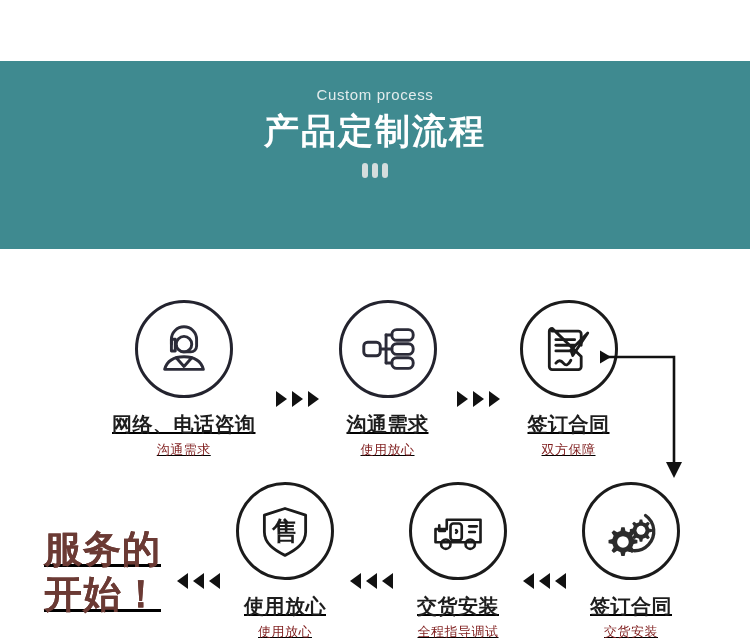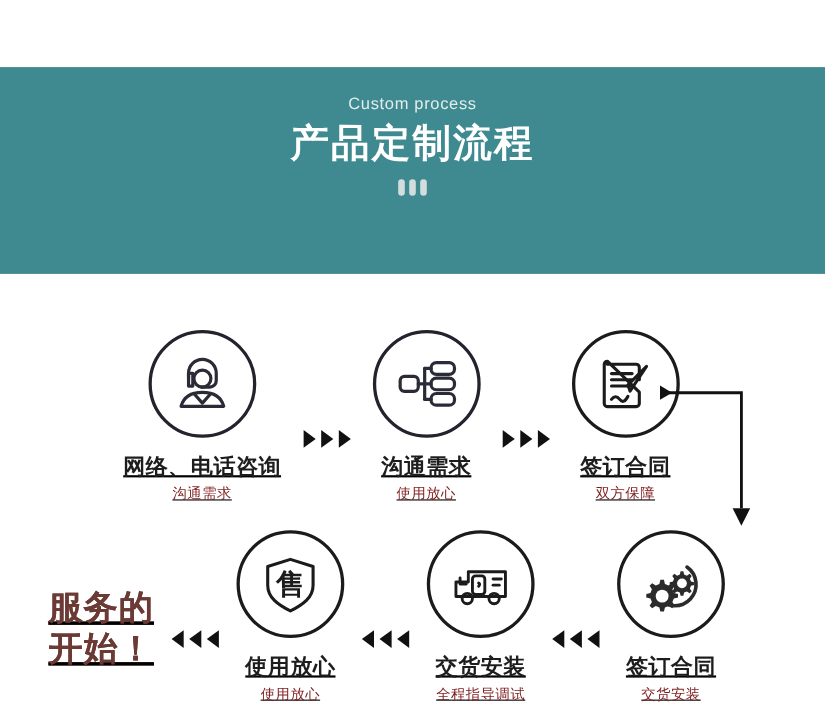--- a/index.html
+++ b/index.html
@@ -86,21 +86,21 @@
   .chev.left{border-right:11px solid #111;}
 
   
   .elbow{position:absolute;left:600px;top:306px;width:110px;height:132px;}
 
   
   .servicemark{
     display:flex;flex-direction:column;justify-content:center;
     color:#6b3a34;
     font-weight:bold;
-    font-size:31px;line-height:1.18;letter-spacing:1px;
+    font-size:38px;line-height:1.18;letter-spacing:1px;
     font-family:"DejaVu Sans","Liberation Sans",sans-serif;
     margin-top:24px;
     text-shadow:0 0 0 #6b3a34;
   }
   .servicemark span{display:block;white-space:nowrap;}
 
   .spacer{flex:0 0 auto;}
 </style>
 </head>
 <body>

